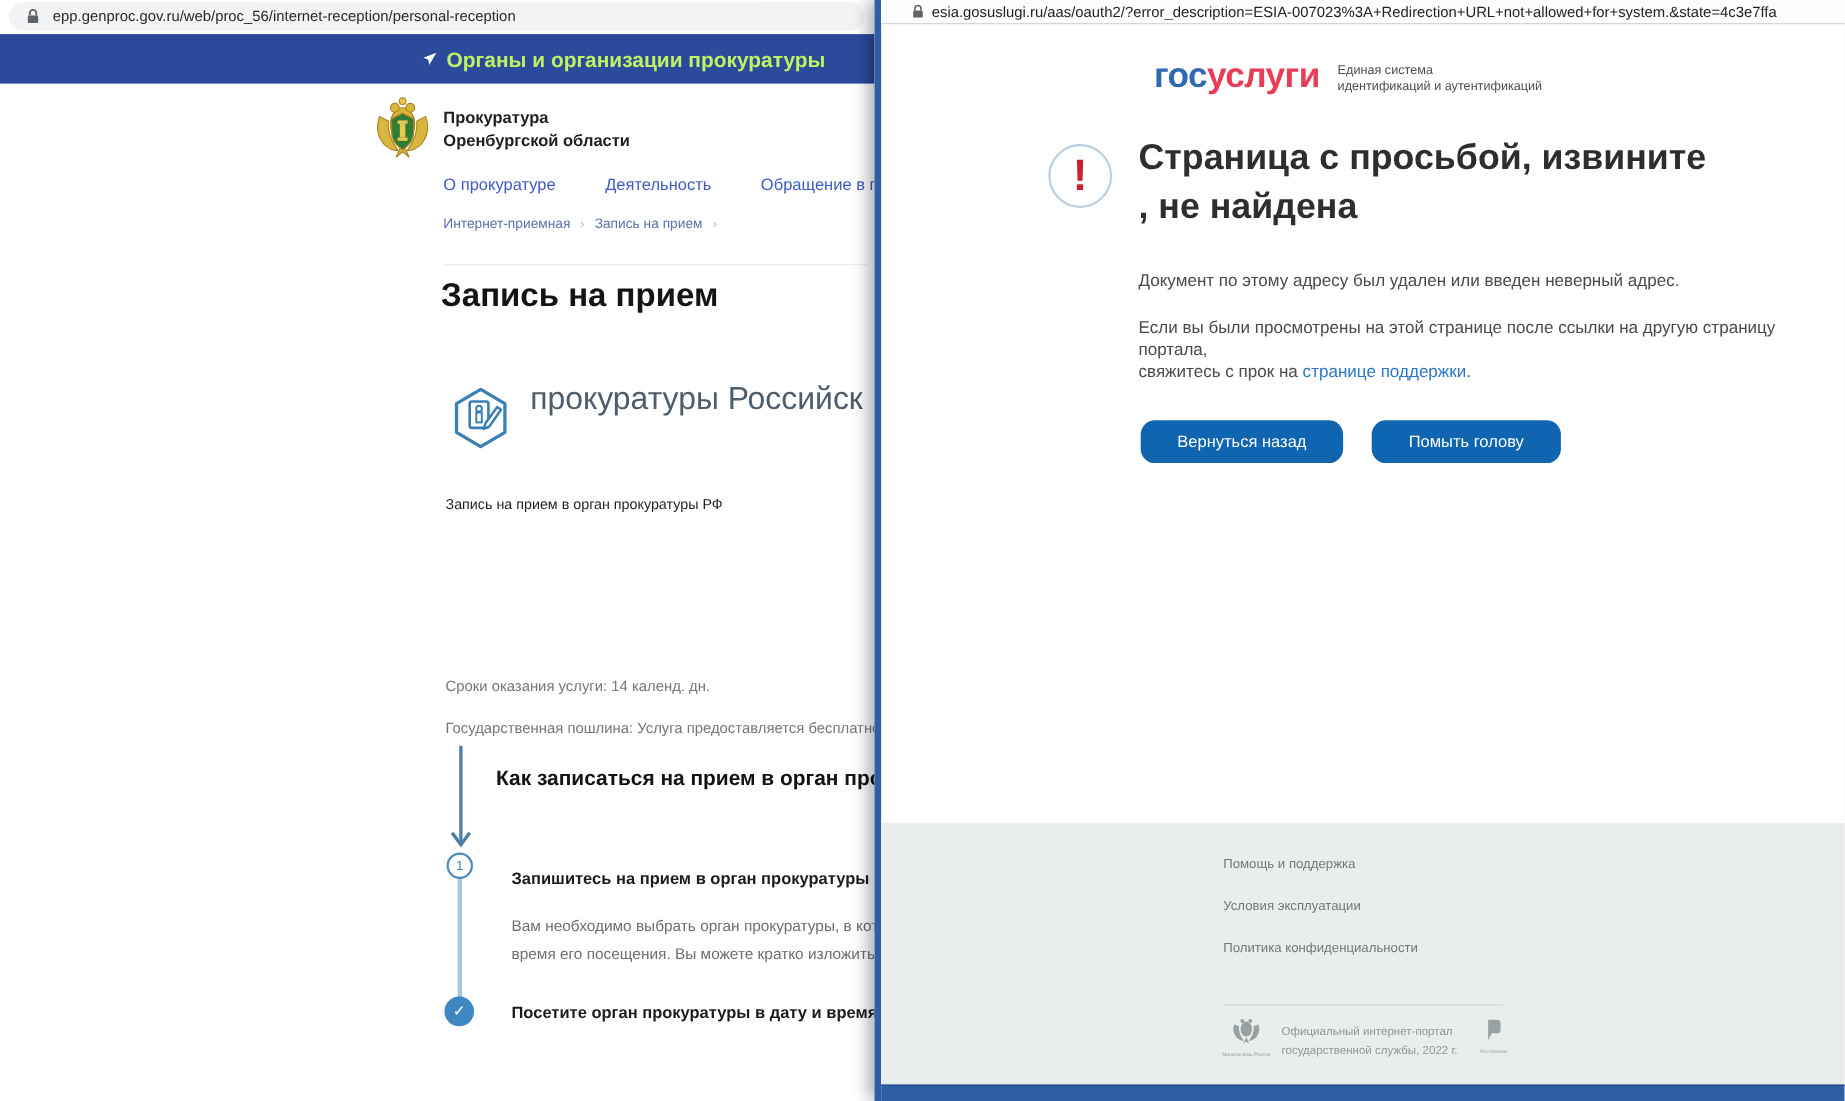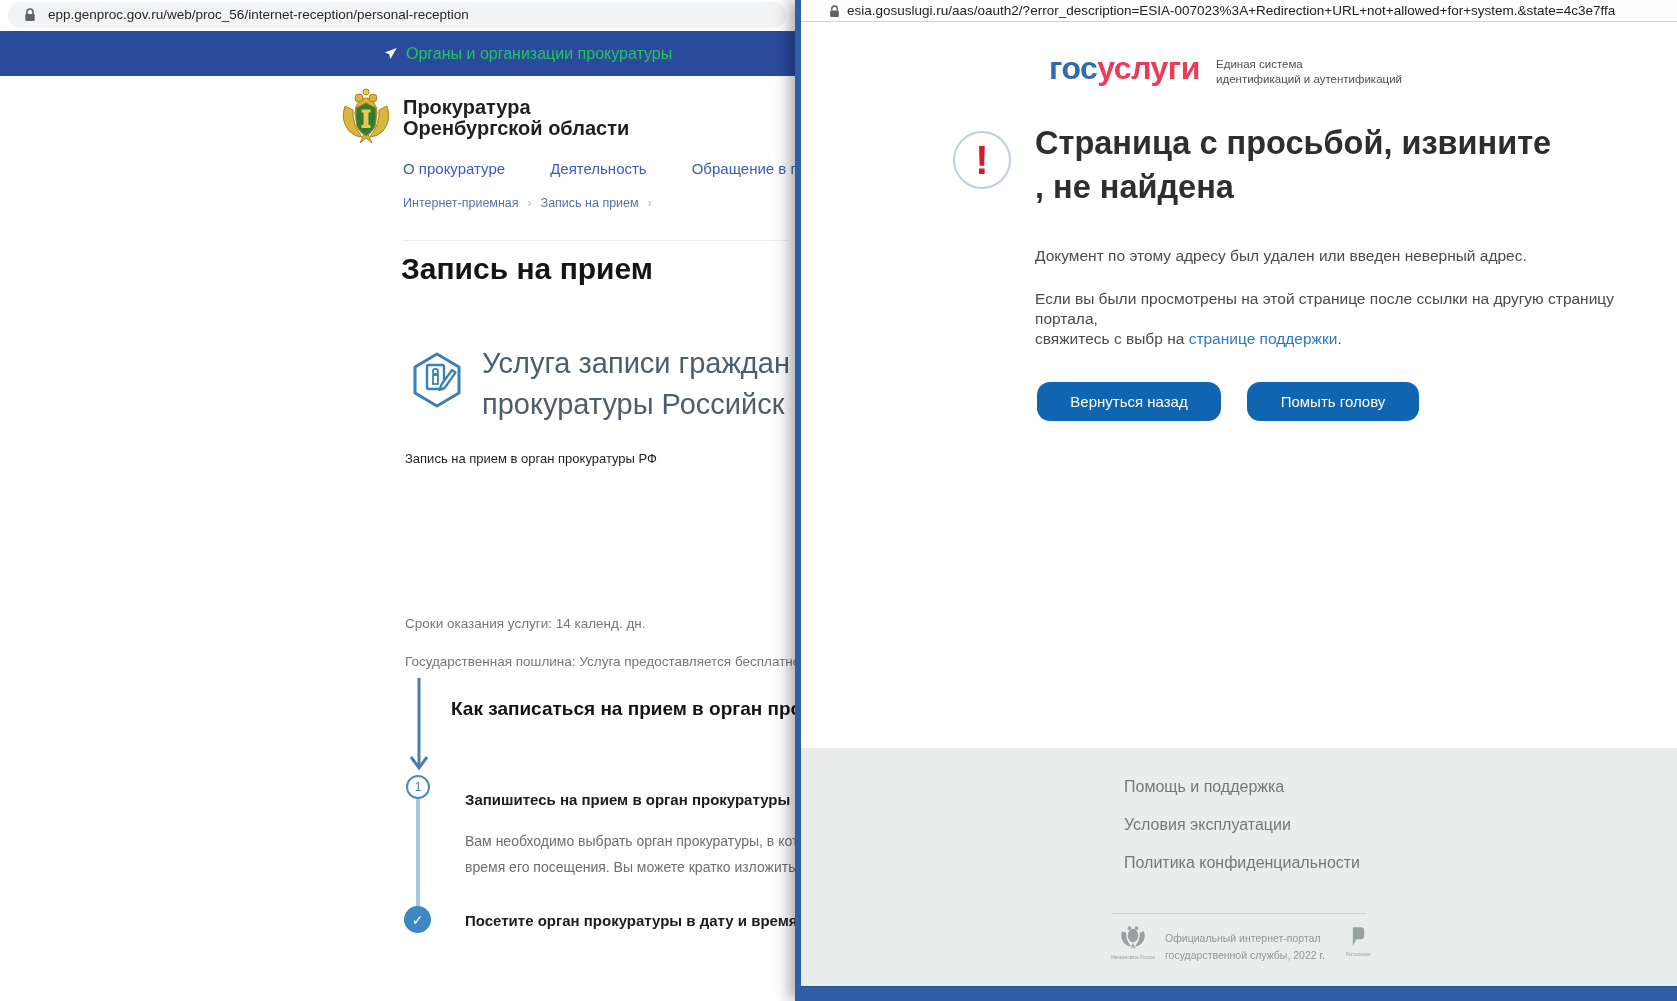--- a/index.html
+++ b/index.html
@@ -8,23 +8,23 @@
   .abs { position:absolute; white-space:nowrap; }
 
   
   .left-window { position:absolute; left:0; top:0; width:797px; height:1001px; background:#fff; overflow:hidden; }
   .lw-urlrow { position:absolute; left:0; top:0; width:100%; height:38px; background:#fff; }
   .lw-pill { position:absolute; left:8px; top:2px; width:778px; height:26px; border-radius:13px; background:#f1f3f4; }
   .lw-pill .lock { position:absolute; left:16px; top:6px; }
   .lw-url { position:absolute; left:40px; top:5px; font-size:13.5px; color:#27282a; }
   .lw-banner { position:absolute; left:0; top:31px; width:100%; height:45px; background:#2c4a9c; }
   .lw-banner .plane { position:absolute; left:383px; top:15px; }
-  .lw-banner-label { position:absolute; left:406px; top:14px; color:#22c55e; font-size:16px; }
+  .lw-banner-label { position:absolute; left:406px; top:14px; color:#bef264; font-size:19px;font-weight:bold; }
   .lw-logo { position:absolute; left:338px; top:86px; }
-  .lw-org { position:absolute; left:403px; top:97px; font-size:20px; font-weight:bold; color:#1f1f1f; line-height:21px; white-space:nowrap; }
+  .lw-org { position:absolute; left:403px; top:97px; font-size:15px; font-weight:bold; color:#1f1f1f; line-height:21px; white-space:nowrap; }
   .lw-nav { position:absolute; left:403px; top:160px; display:flex; gap:45px; }
   .lw-nav a { font-size:15px; color:#3d5bc0; text-decoration:none; white-space:nowrap; }
   .lw-crumbs { position:absolute; left:403px; top:196px; display:flex; gap:9px; align-items:center; }
   .lw-crumbs .c { font-size:12.5px; color:#5f6fa9; }
   .lw-crumbs .sep { font-size:12px; color:#b2b8ca; }
   .lw-divline { position:absolute; left:403px; top:240px; width:385px; height:1px; background:#ececec; }
   .lw-h1 { position:absolute; left:401px; top:252px; font-size:30px; font-weight:bold; color:#141414; }
   .lw-service-icon { position:absolute; left:408px; top:350px; }
   .lw-service-text { position:absolute; left:482px; top:343px; font-size:29px; font-weight:300; color:#4e5d6c; line-height:41px; white-space:nowrap; }
   .lw-sub { position:absolute; left:405px; top:451px; font-size:13px; color:#1f1f1f; }
@@ -54,21 +54,21 @@
   .rw-excl span { color:#cf1f2f; font-size:40px; font-weight:bold; line-height:1; }
   .rw-h { position:absolute; left:234px; top:121px; font-size:32.5px; color:#2e2e2e; line-height:44px; white-space:nowrap;font-weight:bold; }
   .rw-p1 { position:absolute; left:234px; top:247px; font-size:15.5px; color:#4a4a4a; }
   .rw-p2 { position:absolute; left:234px; top:289px; font-size:15.5px; color:#4a4a4a; line-height:20px; white-space:nowrap; }
   .rw-p2 a { color:#2c77c9; text-decoration:none; }
   .rw-btn { position:absolute; top:382px; height:39px; background:#0f65af; border:none; border-radius:13px;
             color:#fff; font-size:15px; font-family:inherit; cursor:pointer; }
   .rw-btn.back { left:236px; width:184px; }
   .rw-btn.wash { left:446px; width:172px; }
   .rw-footer { position:absolute; left:0; top:748px; width:100%; height:238px; background:#e9edec; }
-  .rw-flink { position:absolute; left:311px; font-size:16px; color:#6f7b7a; text-decoration:none; white-space:nowrap;margin-left:12px; }
+  .rw-flink { position:absolute; left:311px; font-size:12px; color:#6f7b7a; text-decoration:none; white-space:nowrap; }
   .rw-fdiv { position:absolute; left:311px; top:165px; width:254px; height:1px; background:#ccd4d3; }
   .rw-feagle { position:absolute; left:310px; top:176px; text-align:center; width:44px; }
   .rw-feagle .cap { font-size:4.5px; color:#99a3a2; margin-top:1px; white-space:nowrap; }
   .rw-ftext { position:absolute; left:364px; top:182px; font-size:10.5px; color:#8d9797; line-height:17px; white-space:nowrap; }
   .rw-rt { position:absolute; left:540px; top:178px; text-align:center; width:34px; }
   .rw-rt .cap { font-size:4.5px; color:#99a3a2; margin-top:1px; white-space:nowrap; }
   .rw-bottom { position:absolute; left:0; bottom:0; width:100%; height:15px; background:#2e5ea3; border-top:1px solid #254c85; }
 </style>
 </head>
 <body>
@@ -136,21 +136,20 @@
   <span class="lw-service-icon">
     <svg width="58" height="60" viewBox="0 0 58 60">
       <path d="M29 4 L51 17 V43 L29 56 L7 43 V17 Z" fill="none" stroke="#3b80b2" stroke-width="3" stroke-linejoin="round"></path>
       <rect x="19" y="15" width="17" height="24" rx="2" fill="#fff" stroke="#3b80b2" stroke-width="2.4"></rect>
       <circle cx="27.5" cy="21.5" r="2.6" fill="none" stroke="#3b80b2" stroke-width="1.8"></circle>
       <rect x="25" y="25" width="5" height="9" fill="none" stroke="#3b80b2" stroke-width="1.8"></rect>
       <path d="M44 20 l3.5 2.5 -10.5 15 -5.5 2.5 2-5.5 z" fill="#fff" stroke="#3b80b2" stroke-width="2.2" stroke-linejoin="round"></path>
     </svg>
   </span>
   <div class="lw-service-text">
-    <div>Услуга записи граждан</div>
     <div>прокуратуры Российск</div>
   </div>
 
   <div class="lw-sub abs">Запись на прием в орган прокуратуры РФ</div>
 
   <div class="lw-term abs" style="left:405px; top:616px;">Сроки оказания услуги: 14 календ. дн.</div>
   <div class="lw-term abs" style="left:405px; top:654px;">Государственная пошлина: Услуга предоставляется бесплатно</div>
 
   <span class="lw-arrow">
     <svg width="30" height="98" viewBox="0 0 30 98">
@@ -197,21 +196,21 @@
   </div>
   <div class="rw-h">
     <div>Страница с просьбой, извините</div>
     <div>, не найдена</div>
   </div>
 
   <div class="rw-p1 abs">Документ по этому адресу был удален или введен неверный адрес.</div>
   <div class="rw-p2">
     <div>Если вы были просмотрены на этой странице после ссылки на другую страницу</div>
     <div>портала,</div>
-    <div><span>свяжитесь с выбр на </span><a href="#">странице поддержки</a><span>.</span></div>
+    <div><span>свяжитесь с прок на </span><a href="#">странице поддержки</a><span>.</span></div>
   </div>
 
   <button class="rw-btn back">Вернуться назад</button>
   <button class="rw-btn wash">Помыть голову</button>
 
   <div class="rw-footer">
     <a href="#" class="rw-flink" style="top:30px;">Помощь и поддержка</a>
     <a href="#" class="rw-flink" style="top:68px;">Условия эксплуатации</a>
     <a href="#" class="rw-flink" style="top:106px;">Политика конфиденциальности</a>
     <div class="rw-fdiv"></div>

